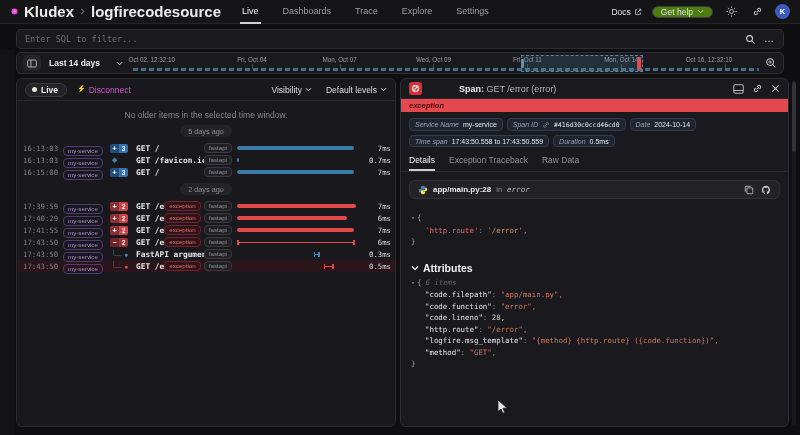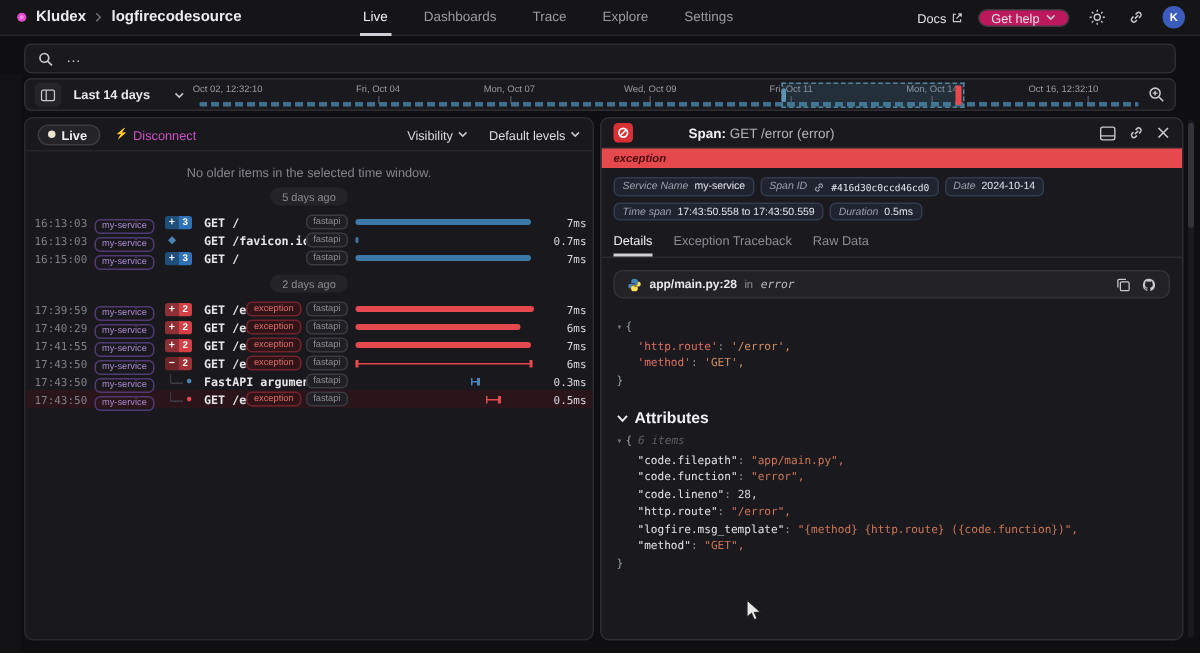--- a/index.html
+++ b/index.html
@@ -2,29 +2,29 @@
 <html><head>
 <meta charset="utf-8">
 <style>
   * { margin:0; padding:0; box-sizing:border-box; }
   html,body { width:800px; height:435px; background:#0f0f12; overflow:hidden;
               font-family:"Liberation Sans", sans-serif; color:#ececef; }
 
   
   .topbar{position:absolute;left:0;top:0;width:800px;height:24px;background:#151518;
           border-bottom:1px solid #242428;display:flex;align-items:center;padding:0 10px;}
-  .crumb{display:flex;align-items:center;gap:5px;font-size:10px;font-weight:600;}
+  .crumb{display:flex;align-items:center;gap:5px;font-size:15px;font-weight:600;}
   .crumb-sep{color:#6e6e76;display:flex;}
   .top-tabs{position:absolute;left:240px;top:0;height:24px;display:flex;gap:20px;align-items:stretch;}
   .top-tab{display:flex;align-items:center;font-size:9px;color:#9a9aa2;cursor:pointer;border-bottom:2px solid transparent;padding:0 2px;}
   .top-tab.active{color:#f0f0f3;border-bottom-color:#cfcfd6;}
   .top-right{margin-left:auto;display:flex;align-items:center;gap:10px;}
   .docs-link{display:flex;align-items:center;gap:3px;font-size:8.5px;color:#e3e3e8;cursor:pointer;}
   .gethelp{display:flex;align-items:center;gap:4px;font-size:8.5px;color:#e3e3e8;border:1px solid #3a3a40;
-           border-radius:6px;padding:0 8px;cursor:pointer;background:#be185d;}
+           border-radius:6px;padding:0 8px;cursor:pointer;background:#4d7c0f;}
   .icon-btn{display:flex;align-items:center;justify-content:center;width:16px;height:16px;color:#c9c9cf;cursor:pointer;}
   .avatar{width:15px;height:15px;border-radius:50%;background:#3b5bbd;color:#fff;font-size:7.5px;font-weight:700;
           display:flex;align-items:center;justify-content:center;cursor:pointer;}
 
   
   .sqlbar{position:absolute;left:16px;top:29px;width:768px;height:20px;background:#1a1a1e;border:1px solid #2d2d33;
           border-radius:5px;display:flex;align-items:center;padding:0 8px;gap:8px;}
   .sqlbar input{flex:1;background:transparent;border:none;outline:none;color:#d8d8dd;
                 font-family:"DejaVu Sans Mono",monospace;font-size:8.5px;}
   .sqlbar input::placeholder{color:#6b6b73;}
@@ -194,20 +194,21 @@
     <div class="icon-btn">
       <svg width="11" height="11" viewBox="0 0 12 12">
           <path d="M5 7 L7.5 4.5 M4 5.5 L2.8 6.7 a1.8 1.8 0 0 0 2.5 2.5 L6.5 8 M8 6.5 L9.2 5.3 a1.8 1.8 0 0 0 -2.5 -2.5 L5.5 4" fill="none" stroke="#c9c9cf" stroke-width="1.1"></path>
         </svg>
     </div>
     <div class="avatar">K</div>
   </div>
 </div>
 
 <div class="sqlbar">
+  <input type="text" placeholder="Enter SQL to filter..." style="">
   <svg width="11" height="11" viewBox="0 0 12 12">
       <circle cx="5" cy="5" r="3.2" fill="none" stroke="#c9c9cf" stroke-width="1.2"></circle>
       <path d="M7.5 7.5 L10.5 10.5" stroke="#c9c9cf" stroke-width="1.2"></path>
     </svg>
   <span class="ellipsis">…</span>
 </div>
 
 <div class="timebar">
   <div class="tb-toggle">
     <svg width="10" height="9" viewBox="0 0 12 10">
@@ -533,21 +534,20 @@
       <svg width="10" height="10" viewBox="0 0 12 12">
           <path d="M6 1 a5 5 0 0 0 -1.6 9.7 c0.25 0.05 0.34-0.1 0.34-0.24 v-0.9 c-1.4 0.3-1.7-0.6-1.7-0.6 -0.2-0.6-0.55-0.75-0.55-0.75 -0.45-0.3 0.03-0.3 0.03-0.3 0.5 0.04 0.76 0.5 0.76 0.5 0.44 0.76 1.16 0.54 1.45 0.4 0.04-0.32 0.17-0.54 0.31-0.66 -1.1-0.13-2.3-0.56-2.3-2.5 0-0.55 0.2-1 0.5-1.35 -0.05-0.13-0.22-0.64 0.05-1.33 0 0 0.42-0.13 1.37 0.5 a4.7 4.7 0 0 1 2.5 0 c0.95-0.63 1.37-0.5 1.37-0.5 0.27 0.69 0.1 1.2 0.05 1.33 0.3 0.35 0.5 0.8 0.5 1.35 0 1.95-1.2 2.37-2.3 2.5 0.18 0.16 0.34 0.46 0.34 0.94 v1.4 c0 0.14 0.09 0.3 0.34 0.24 A5 5 0 0 0 6 1 z" fill="#c9c9cf"></path>
         </svg>
     </span>
   </div>
 
   <div class="rp-body">
     <div class="cb">
       <div><span class="caret">▾</span><span>{</span></div>
       <div class="ind"><span class="k-py">'http.route'</span><span class="v-py">'/error',</span></div>
-      <div class="ind"><span class="k-py">'method'</span><span class="v-py">'GET',</span></div>
       <div><span>}</span></div>
     </div>
 
     <div class="sec-head" style="margin-top:14px">
       <svg width="8" height="6" viewBox="0 0 8 6">
           <path d="M1 1.2 L4 4.6 L7 1.2" fill="none" stroke="#ececf0" stroke-width="1.3"></path>
         </svg>
       <b>Attributes</b>
     </div>
     <div class="cb">

